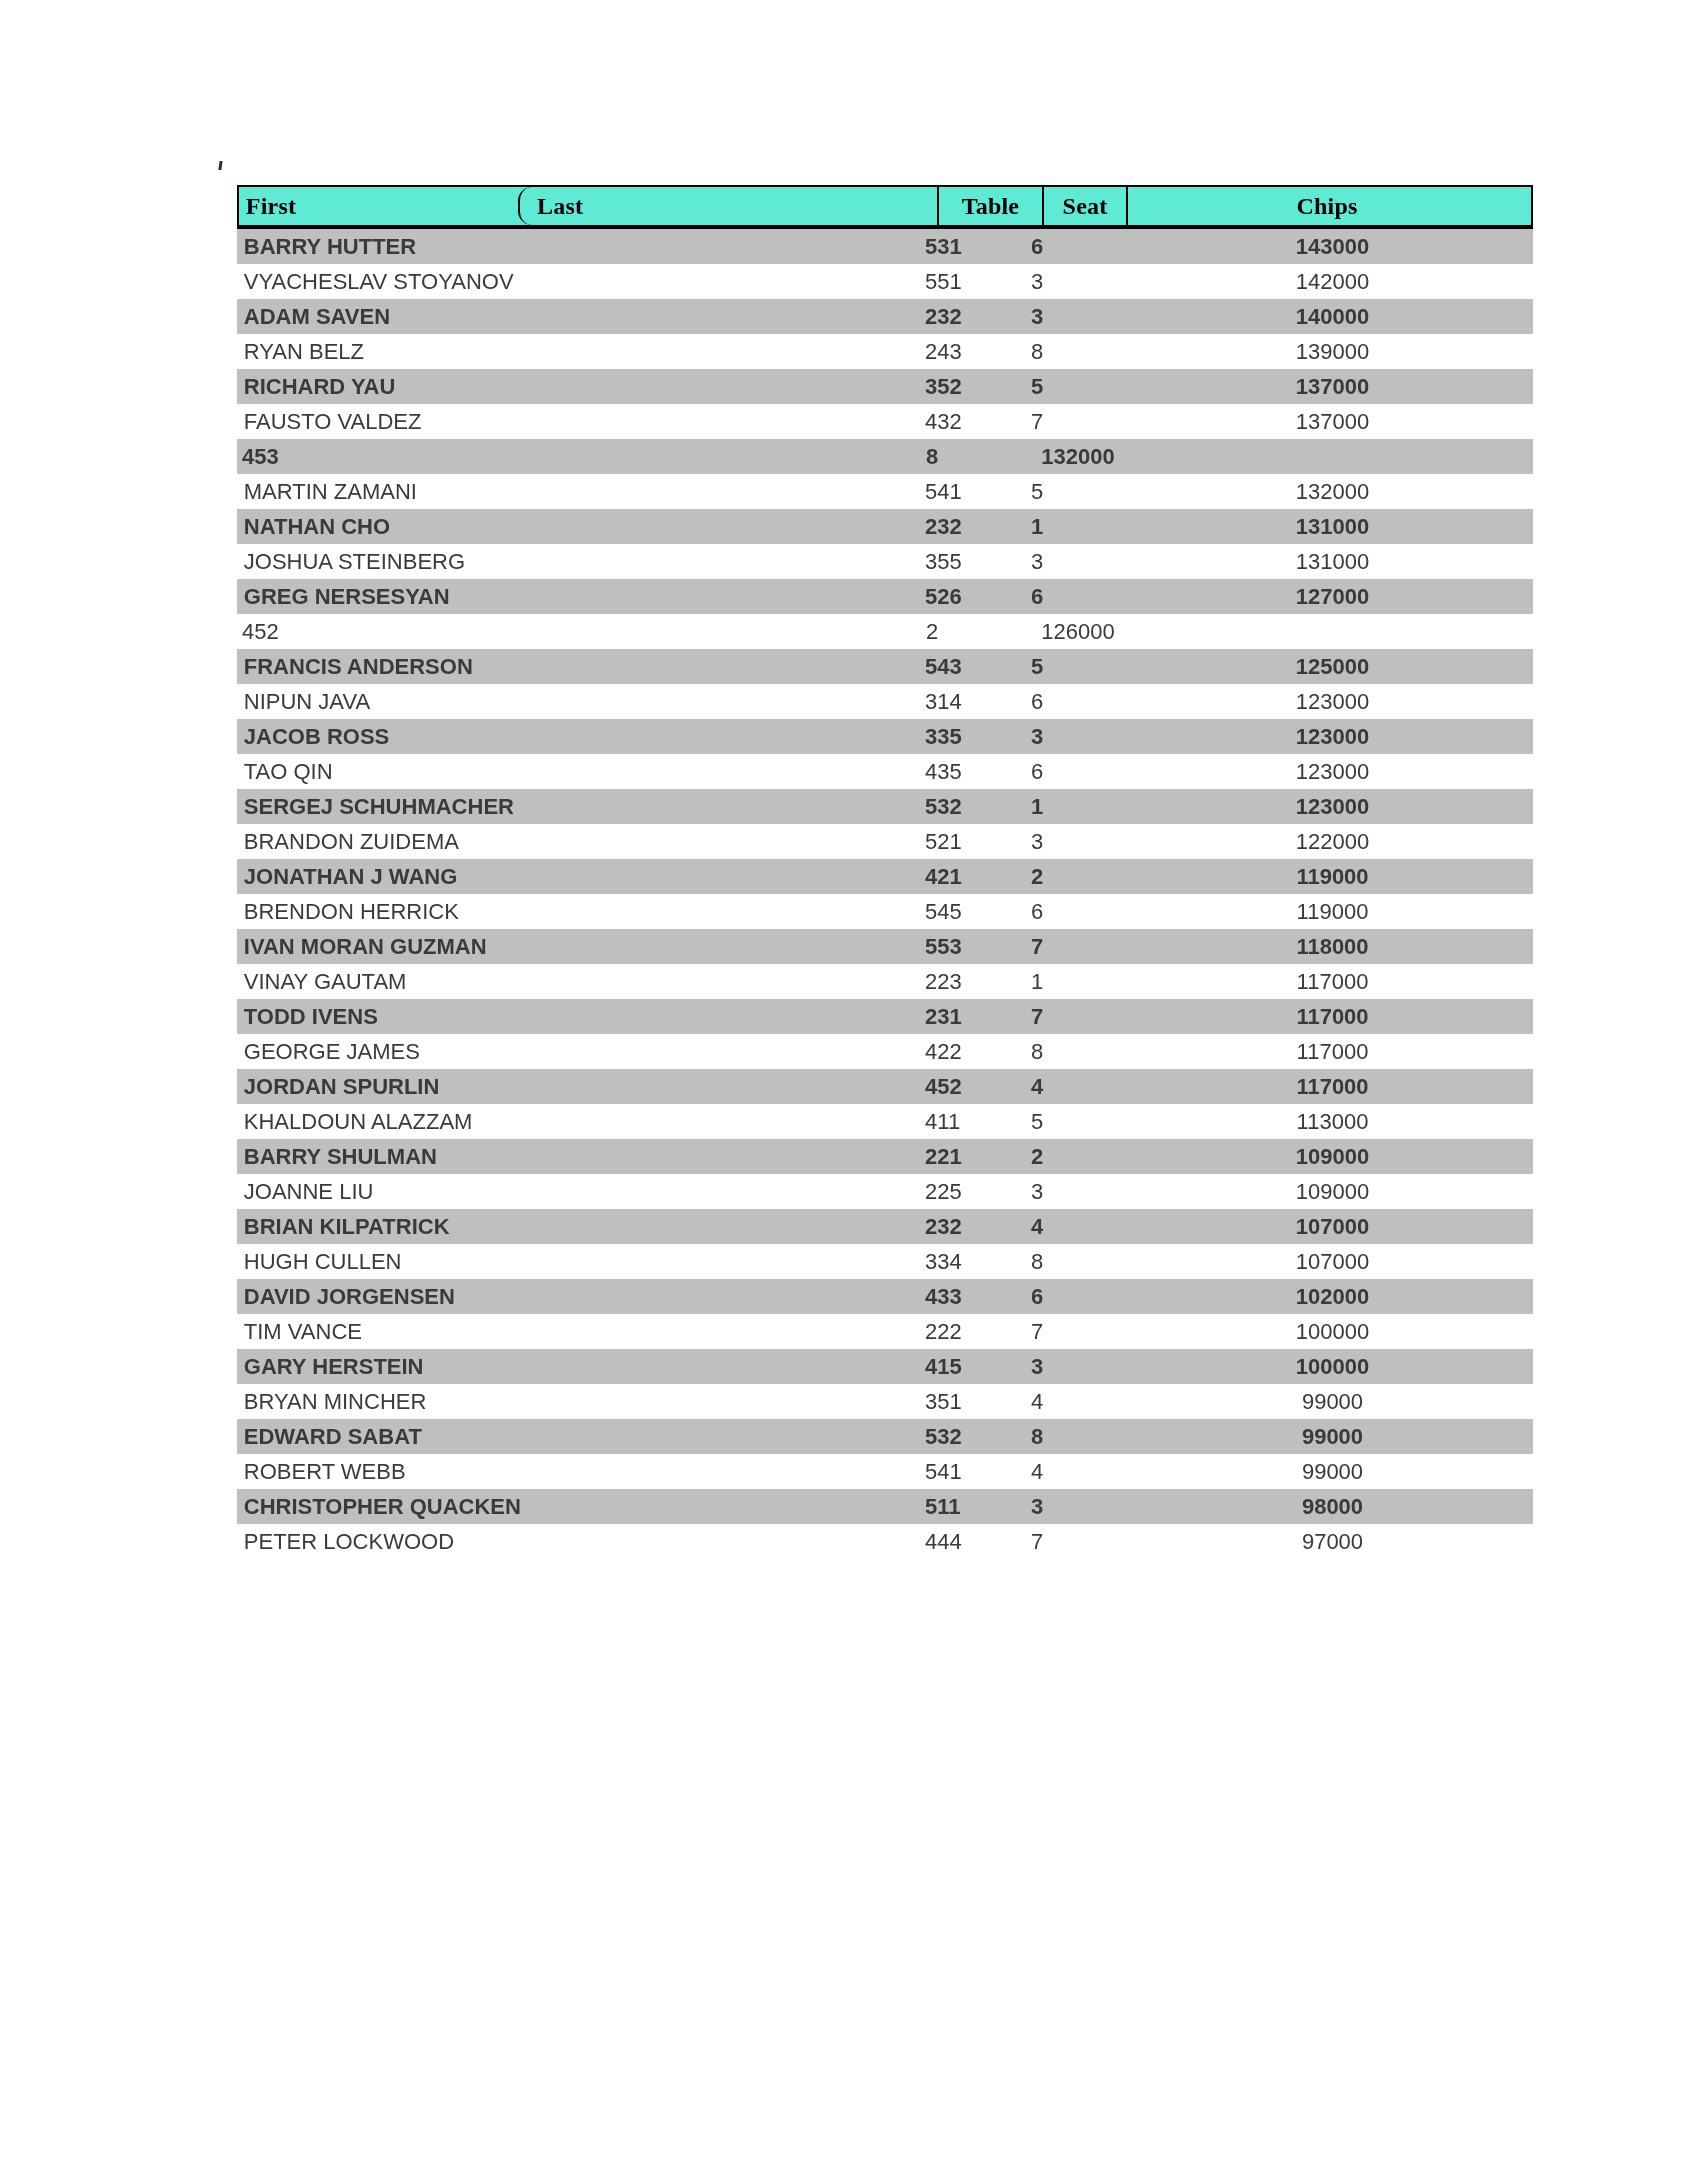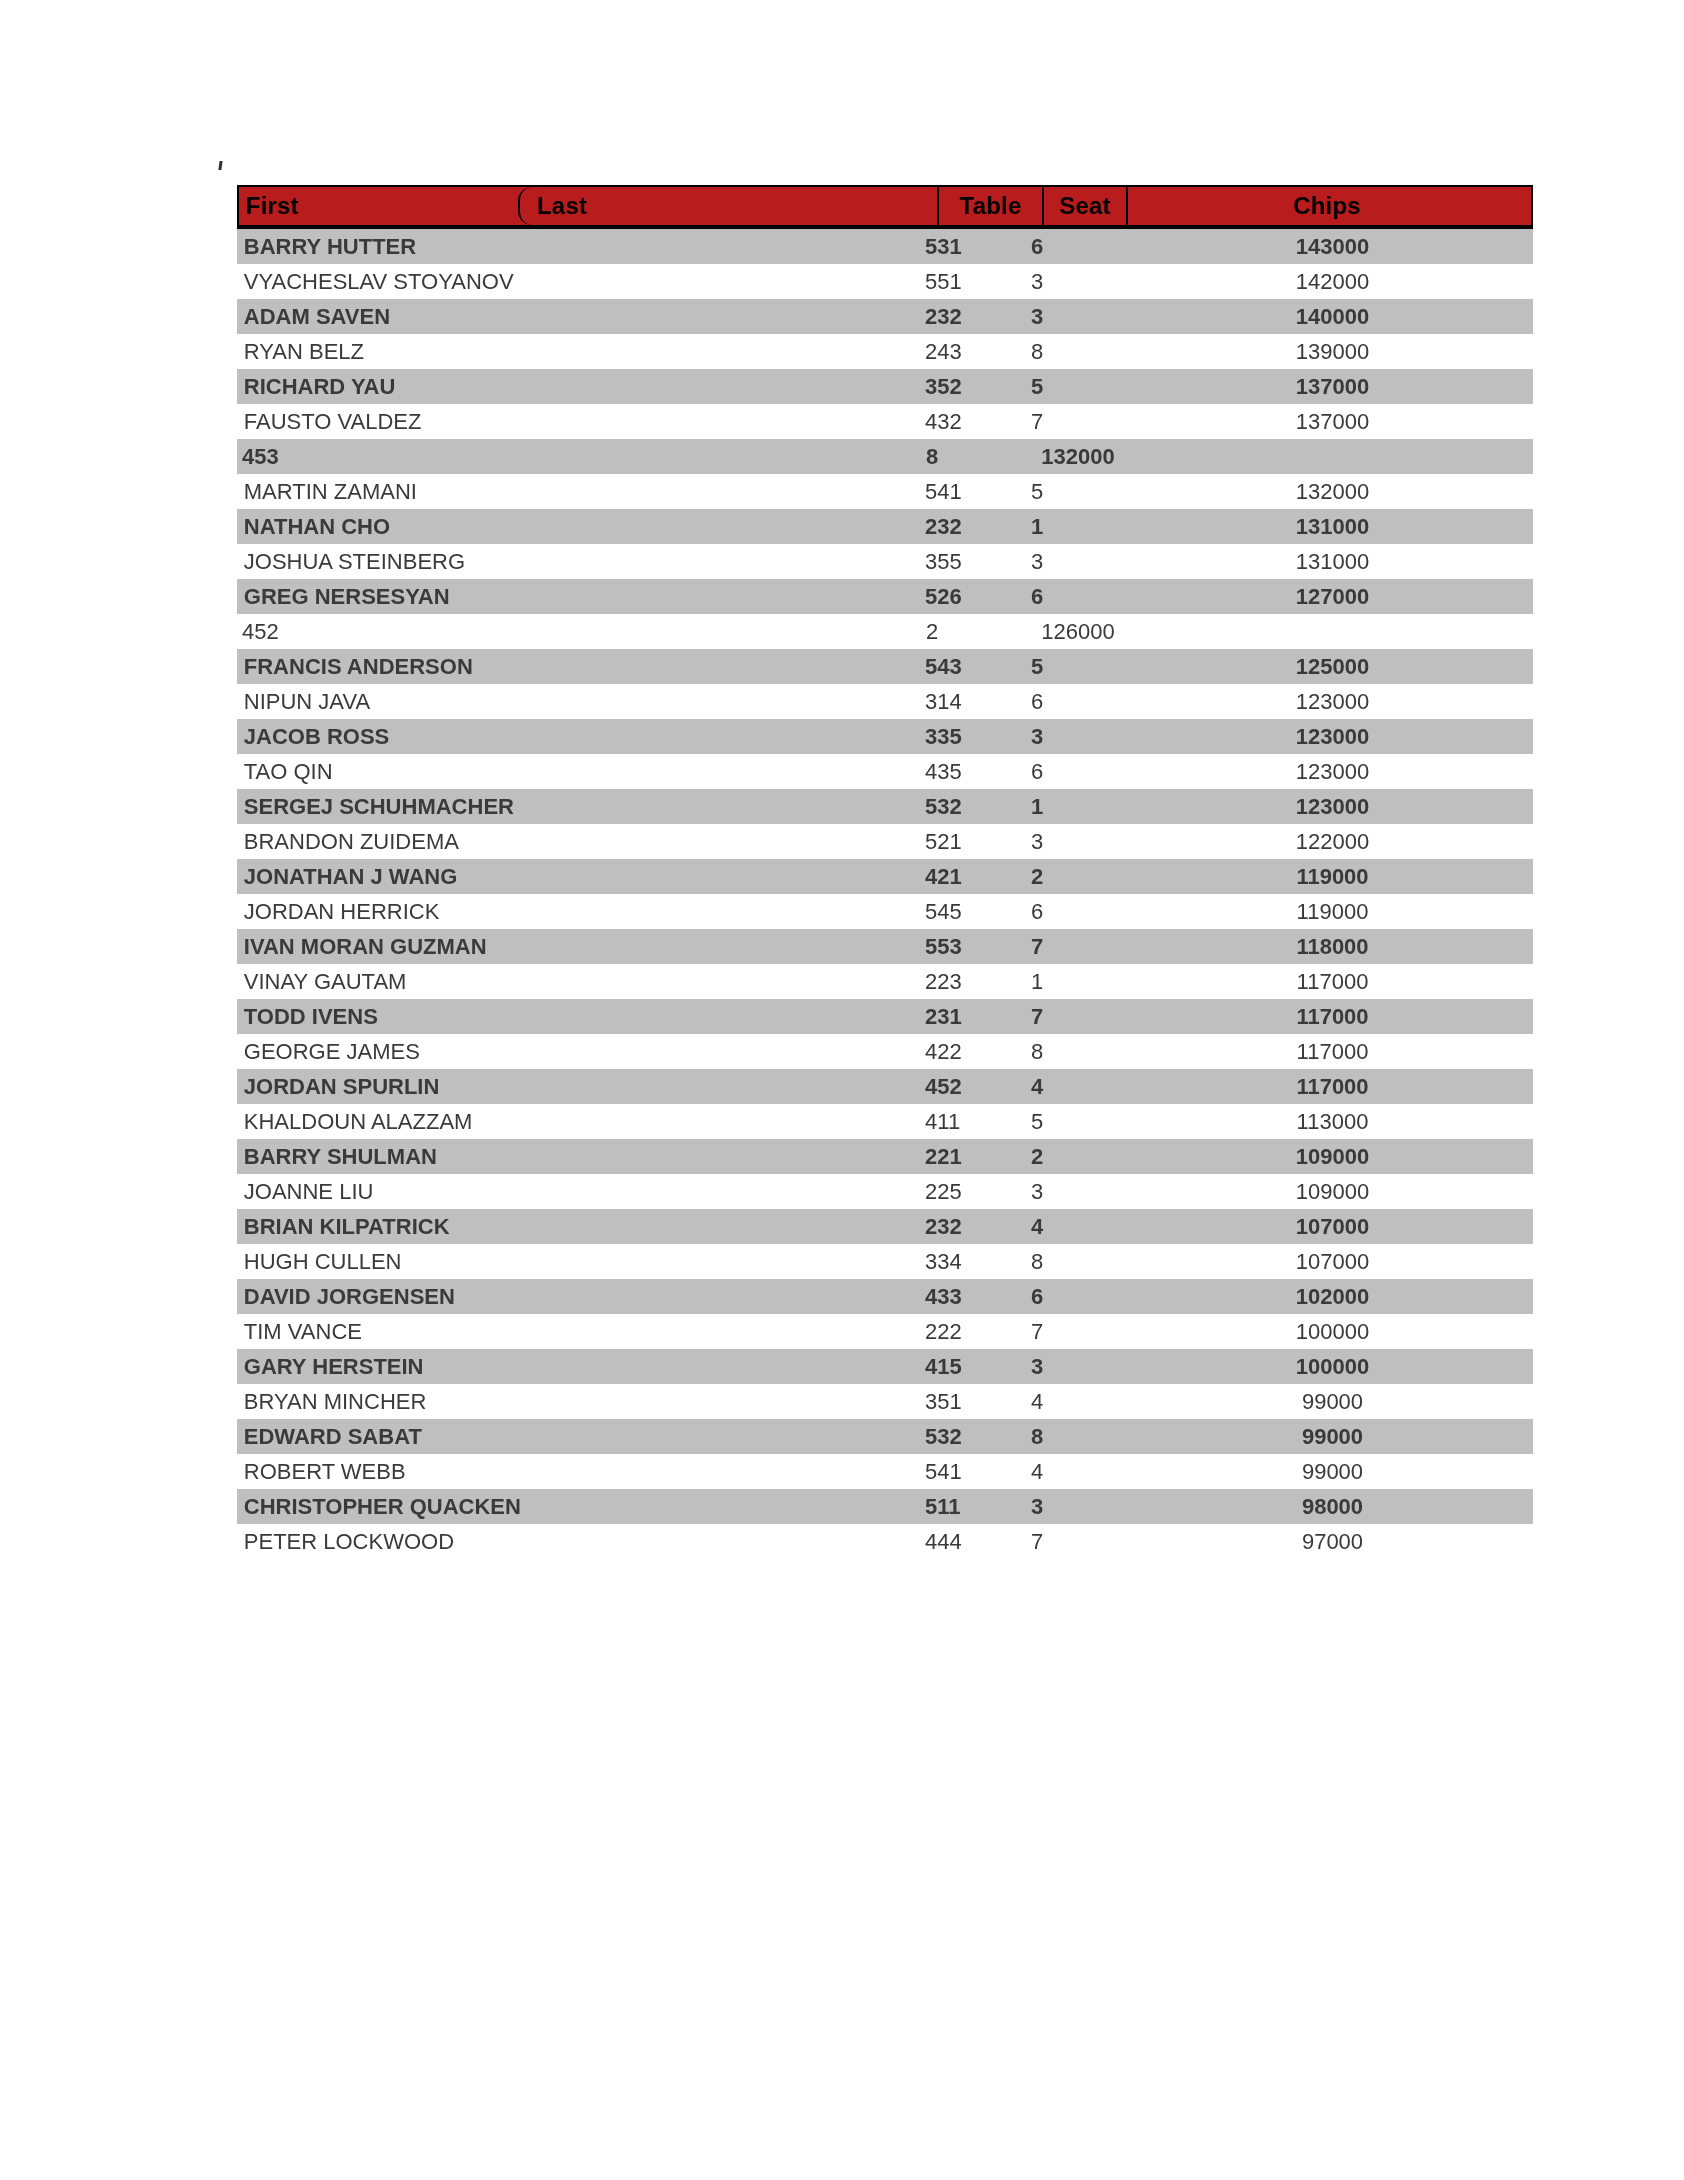--- a/index.html
+++ b/index.html
@@ -29,23 +29,24 @@
     top: 185px;
     width: 1296px;
   }
   
   .header-row {
     box-sizing: border-box;
     width: 1296px;
     height: 44px;
     border: 2.6px solid var(--border-color, #000);
     border-bottom-width: 4.3px;
-    background: #b91c1c;
+    background: #5eead4;
     display: flex;
     align-items: stretch;
+    font-family: Liberation Serif, serif;
   }
   .hcell {
     box-sizing: border-box;
     display: flex;
     align-items: center;
     font-size: 24px;
     font-weight: bold;
     color: var(--header-text, #000);
     letter-spacing: 0.2px;
   }
@@ -212,21 +213,21 @@
   </div>
 
   <div class="row striped">
     <div class="cell name">JONATHAN J WANG</div>
     <div class="cell table">421</div>
     <div class="cell seat">2</div>
     <div class="cell chips">119000</div>
   </div>
 
   <div class="row">
-    <div class="cell name">JORDAN HERRICK</div>
+    <div class="cell name">BRENDON HERRICK</div>
     <div class="cell table">545</div>
     <div class="cell seat">6</div>
     <div class="cell chips">119000</div>
   </div>
 
   <div class="row striped">
     <div class="cell name">IVAN MORAN GUZMAN</div>
     <div class="cell table">553</div>
     <div class="cell seat">7</div>
     <div class="cell chips">118000</div>

